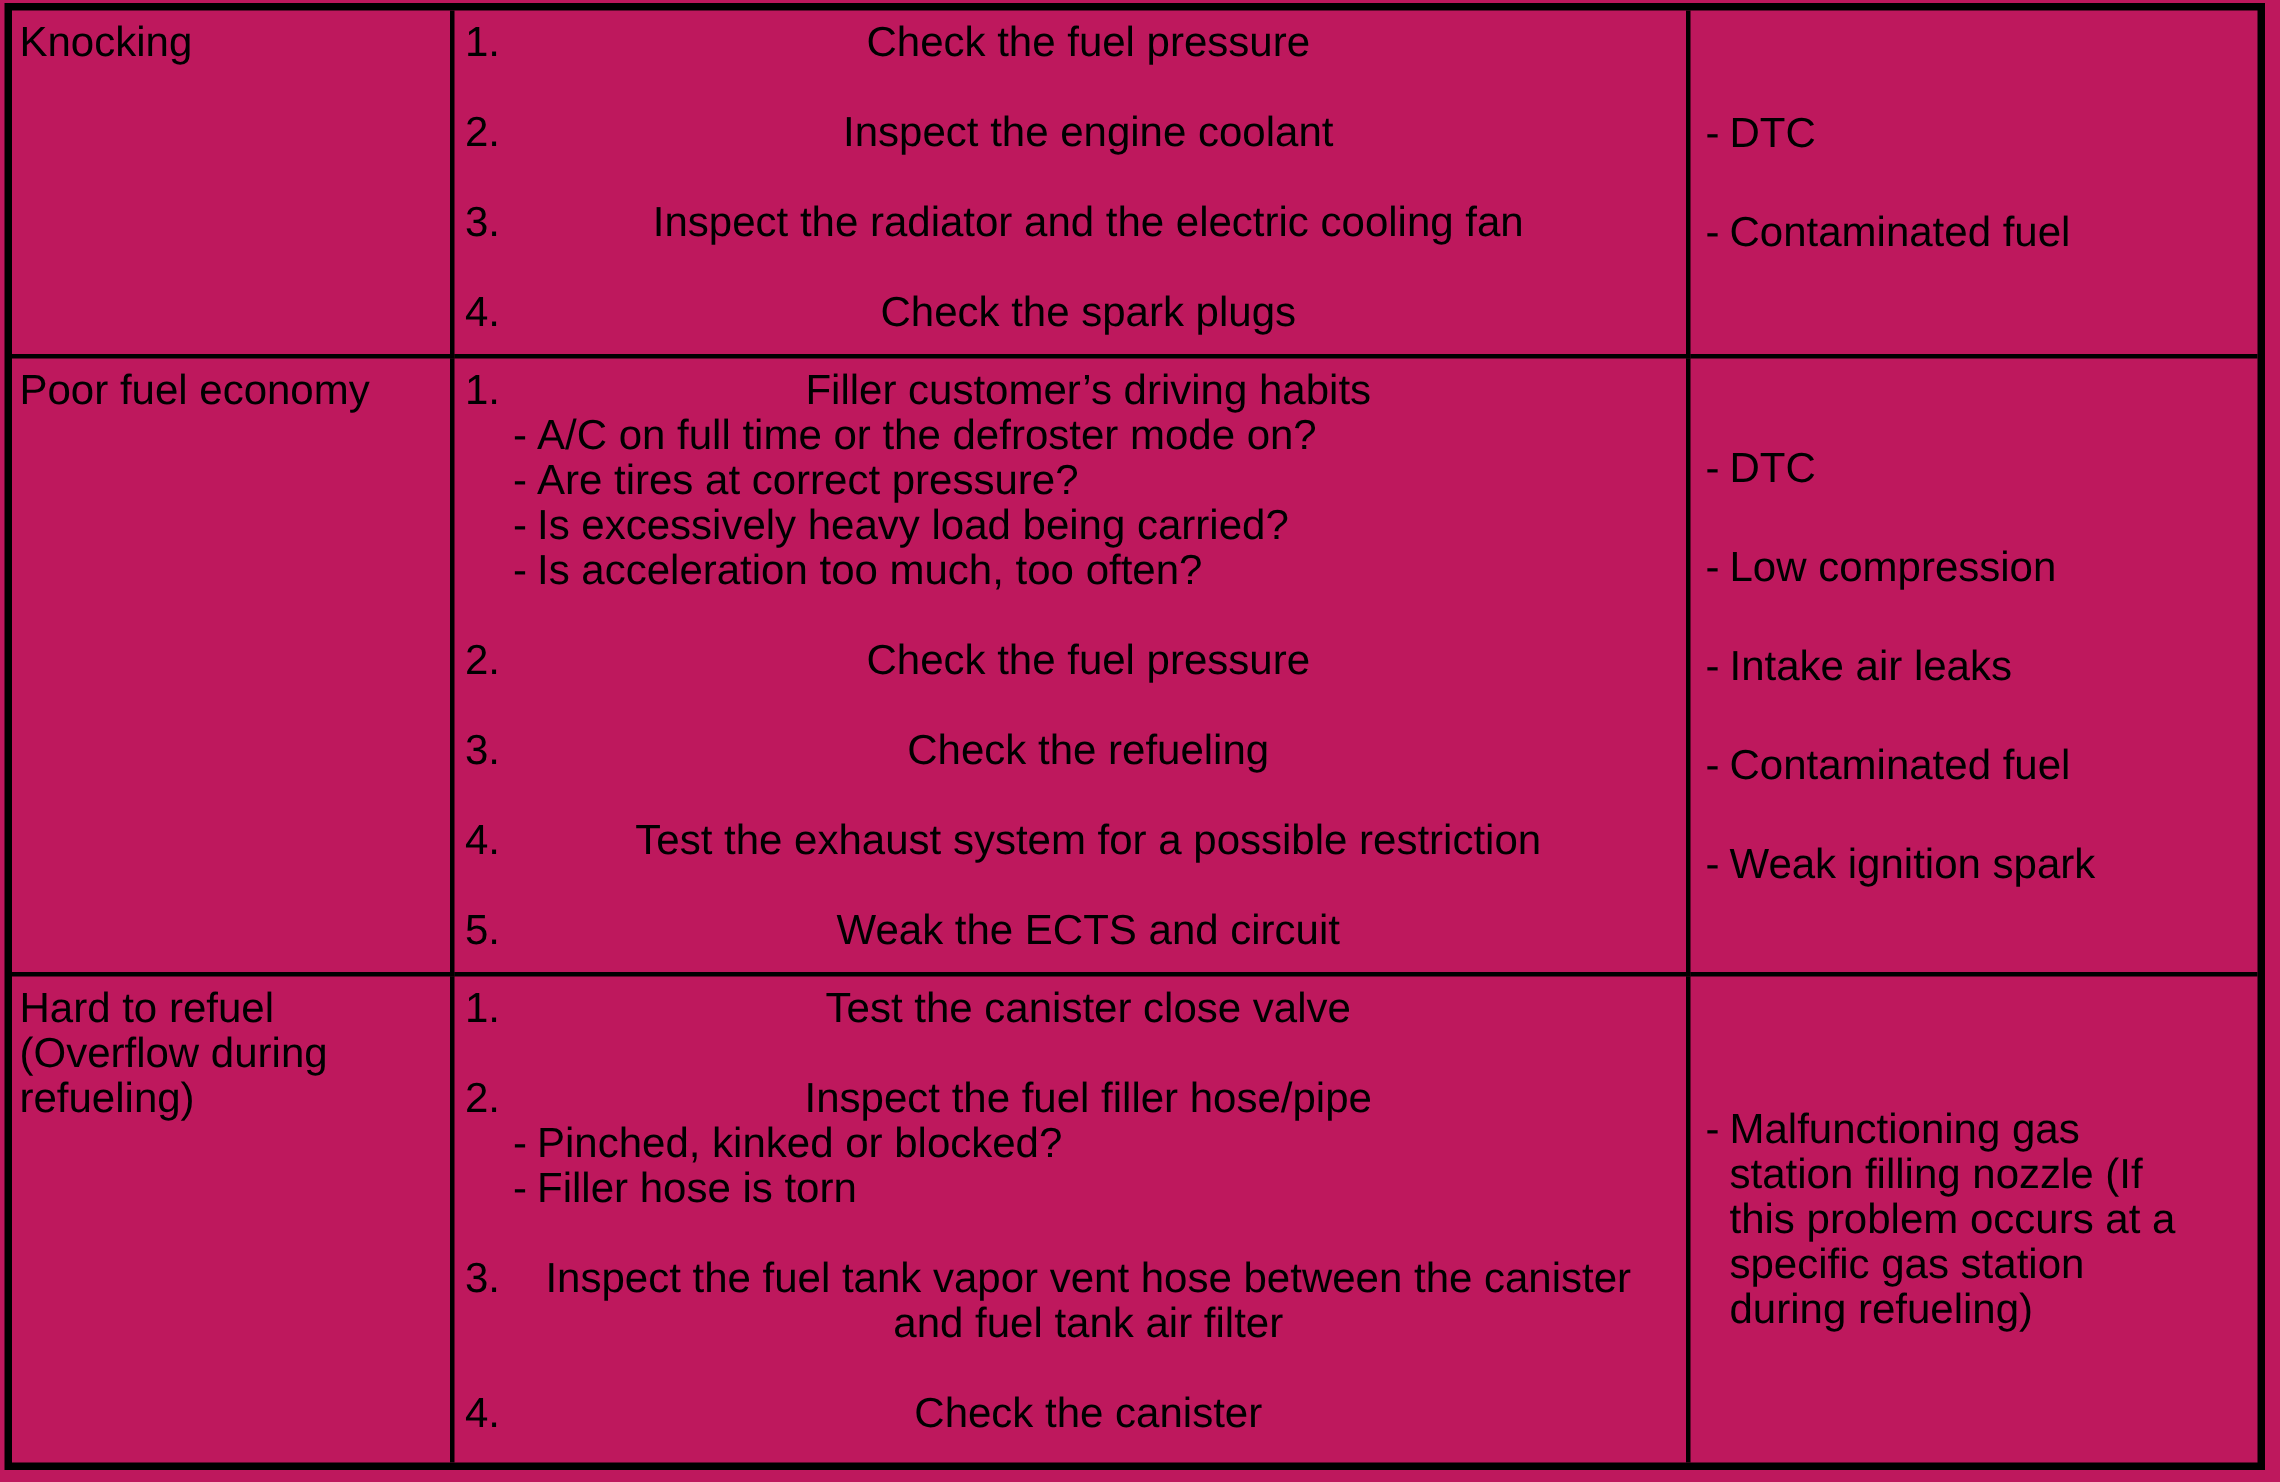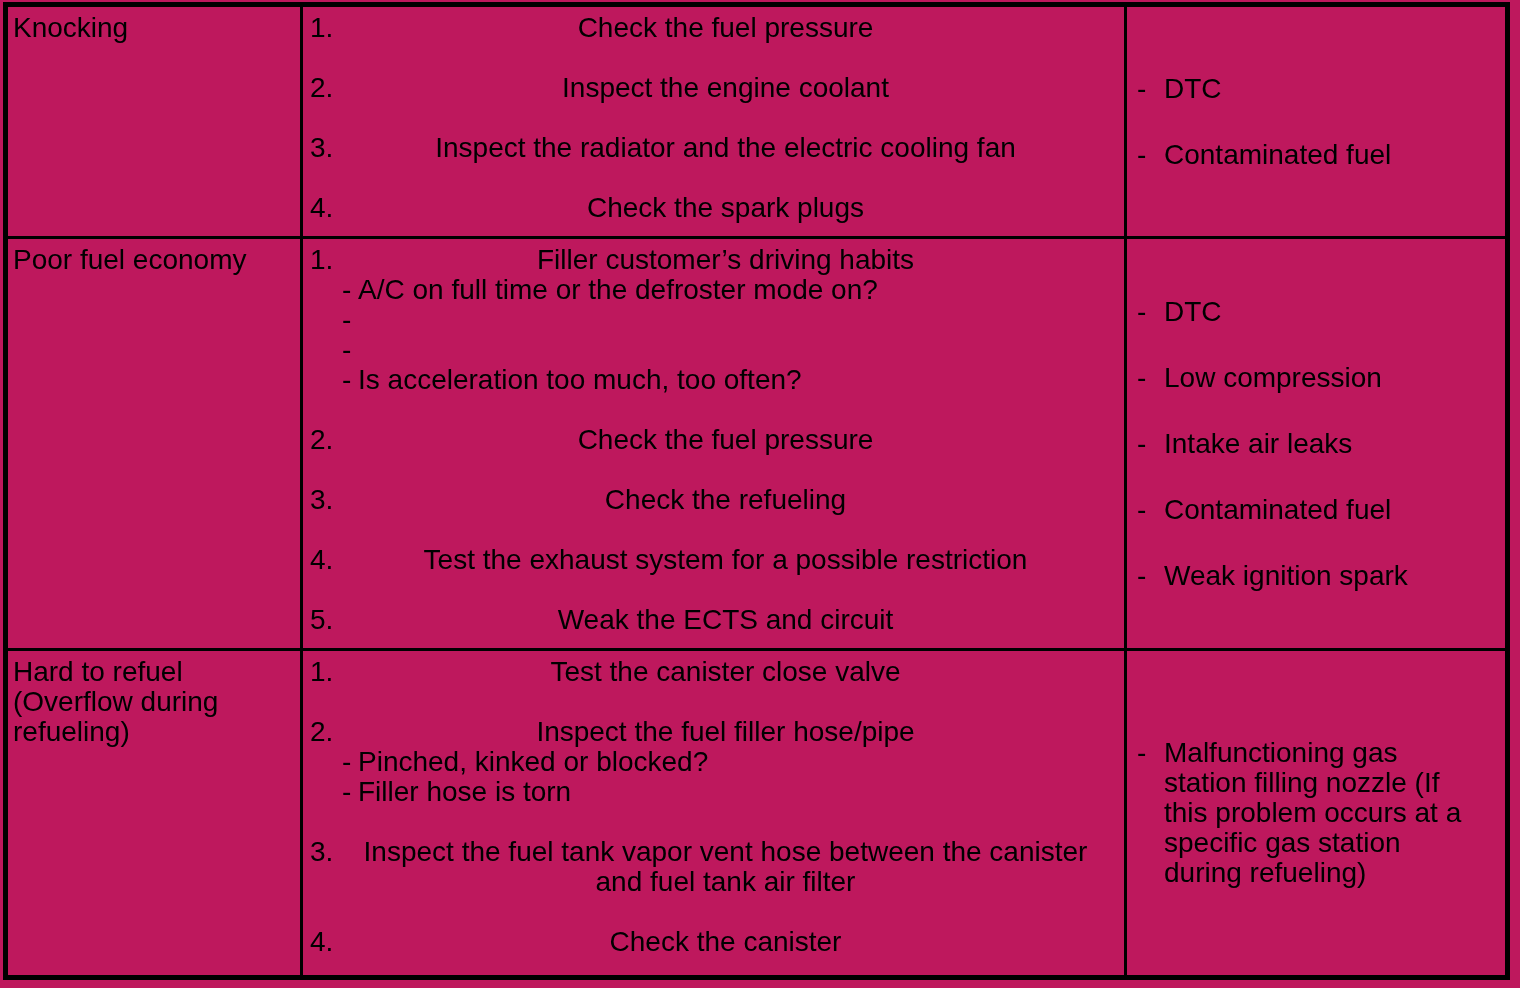--- a/index.html
+++ b/index.html
@@ -53,21 +53,21 @@
   .step { margin-bottom: 30px; }
   .step:last-child { margin-bottom: 0; }
   .step-head { display: flex; }
   .step-num { flex: 0 0 27px; }
   .step-text { flex: 1 1 auto; text-align: center; }
   .sub { display: flex; padding-left: 32px; }
   .sub .dash { flex: 0 0 16px; }
   .cause { display: flex; margin-bottom: 36px; }
   .cause:last-child { margin-bottom: 0; }
   .cause .dash { flex: 0 0 16px; }
-  .cause-text { max-width: 305px; margin-left: 11px; }
+  .cause-text { max-width: 305px; }
 </style>
 </head>
 <body>
 
 <div class="page">
   <div class="tablebox">
       <div class="cell col1 hrule">
         <div class="sym-line">Knocking</div>
       </div>
       <div class="cell col2 hrule">
@@ -114,23 +114,25 @@
           <div class="step-head">
             <span class="step-num">1.</span>
             <span class="step-text">Filler customer’s driving habits</span>
           </div>
           <div class="sub">
             <span class="dash">-</span>
             <span class="sub-text">A/C on full time or the defroster mode on?</span>
           </div>
           <div class="sub">
             <span class="dash">-</span>
-          </div>
-          <div class="sub">
-            <span class="dash">-</span>
+            <span class="sub-text">Are tires at correct pressure?</span>
+          </div>
+          <div class="sub">
+            <span class="dash">-</span>
+            <span class="sub-text">Is excessively heavy load being carried?</span>
           </div>
           <div class="sub">
             <span class="dash">-</span>
             <span class="sub-text">Is acceleration too much, too often?</span>
           </div>
         </div>
         <div class="step">
           <div class="step-head">
             <span class="step-num">2.</span>
             <span class="step-text">Check the fuel pressure</span>

